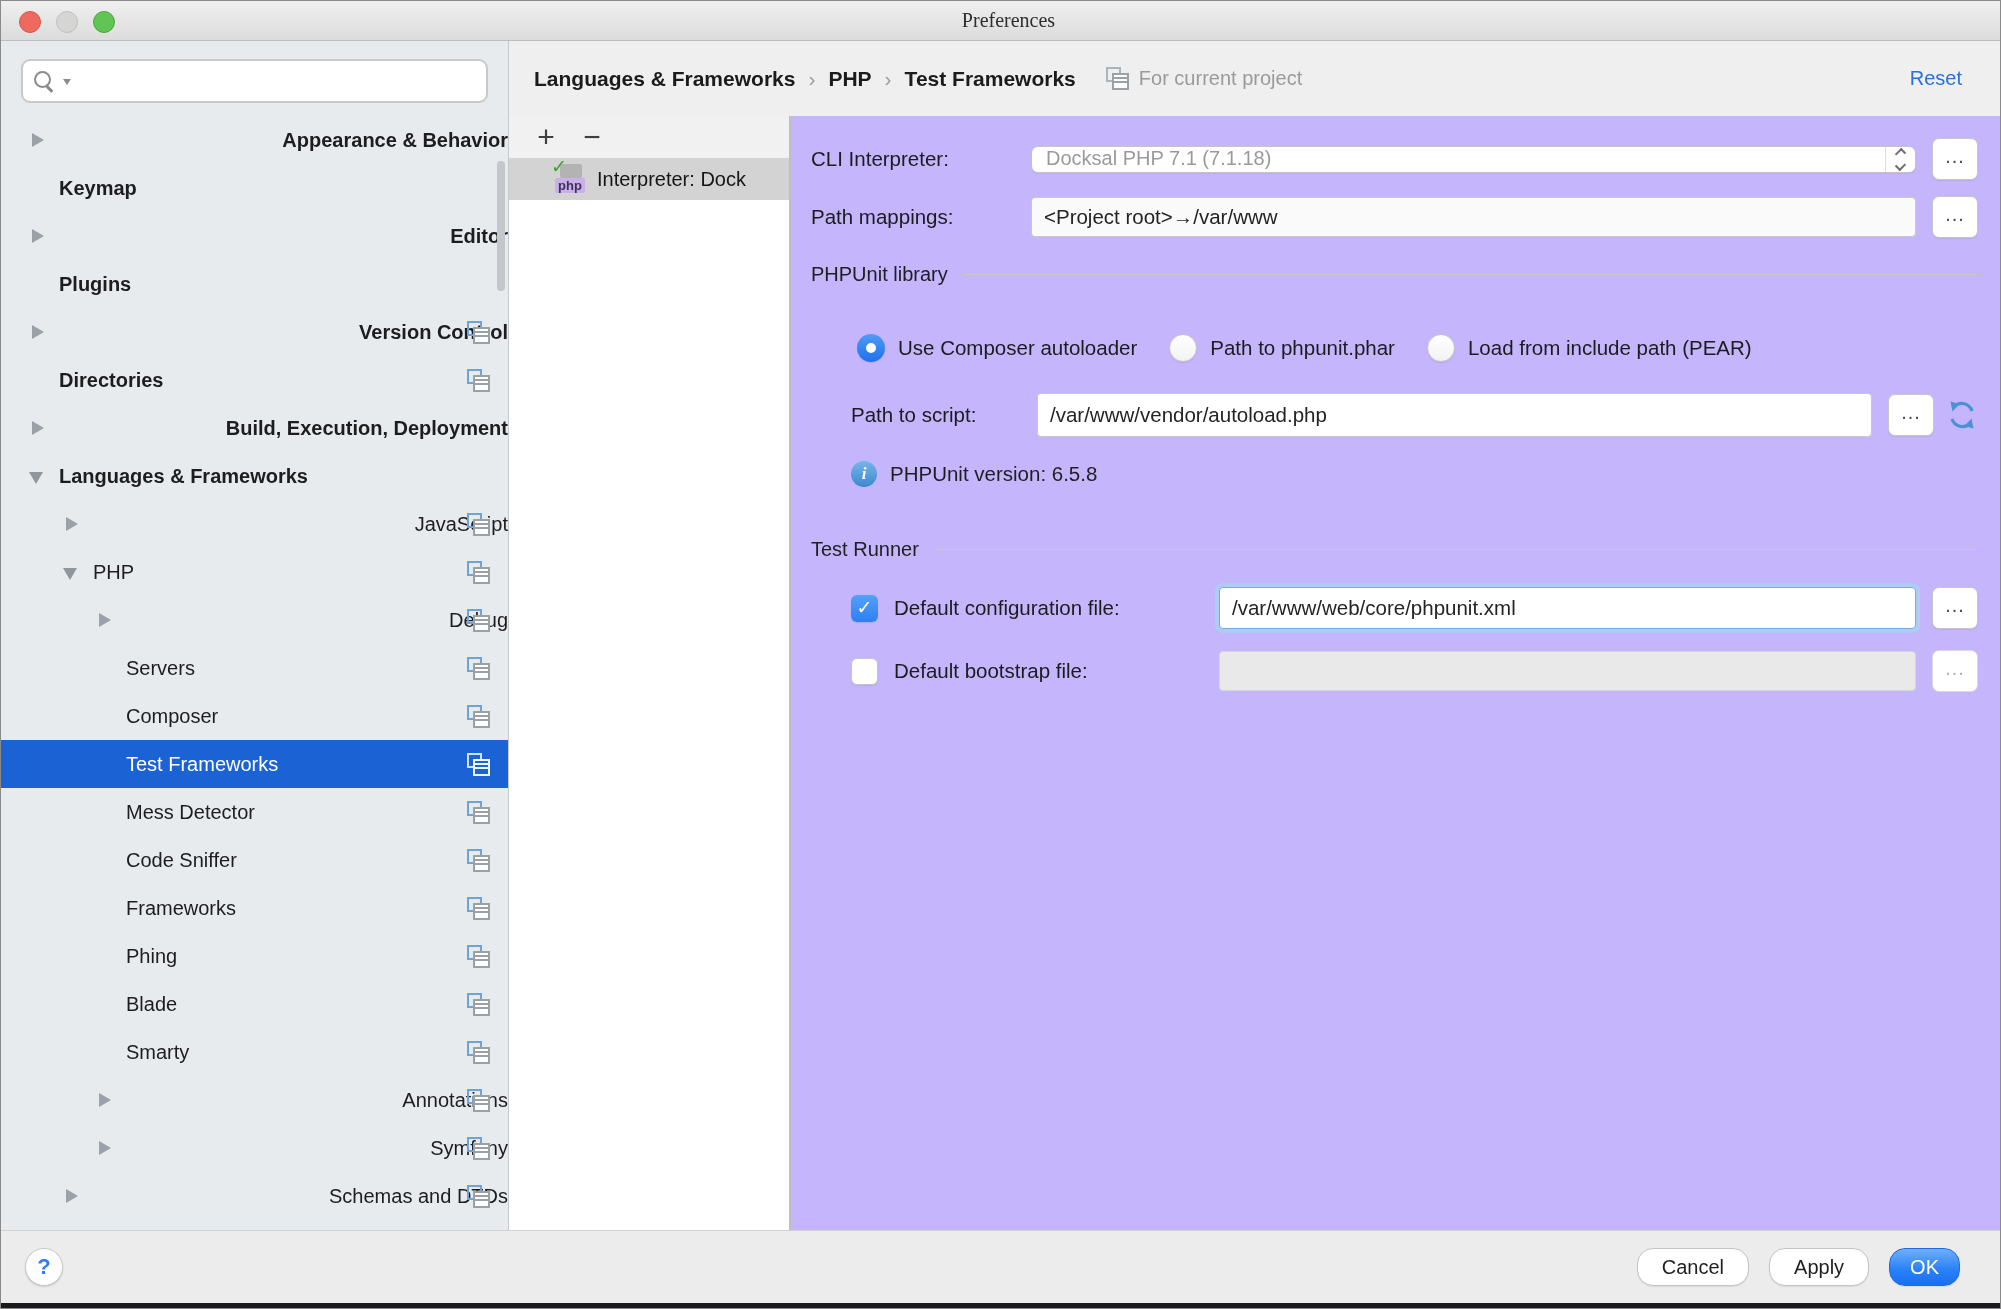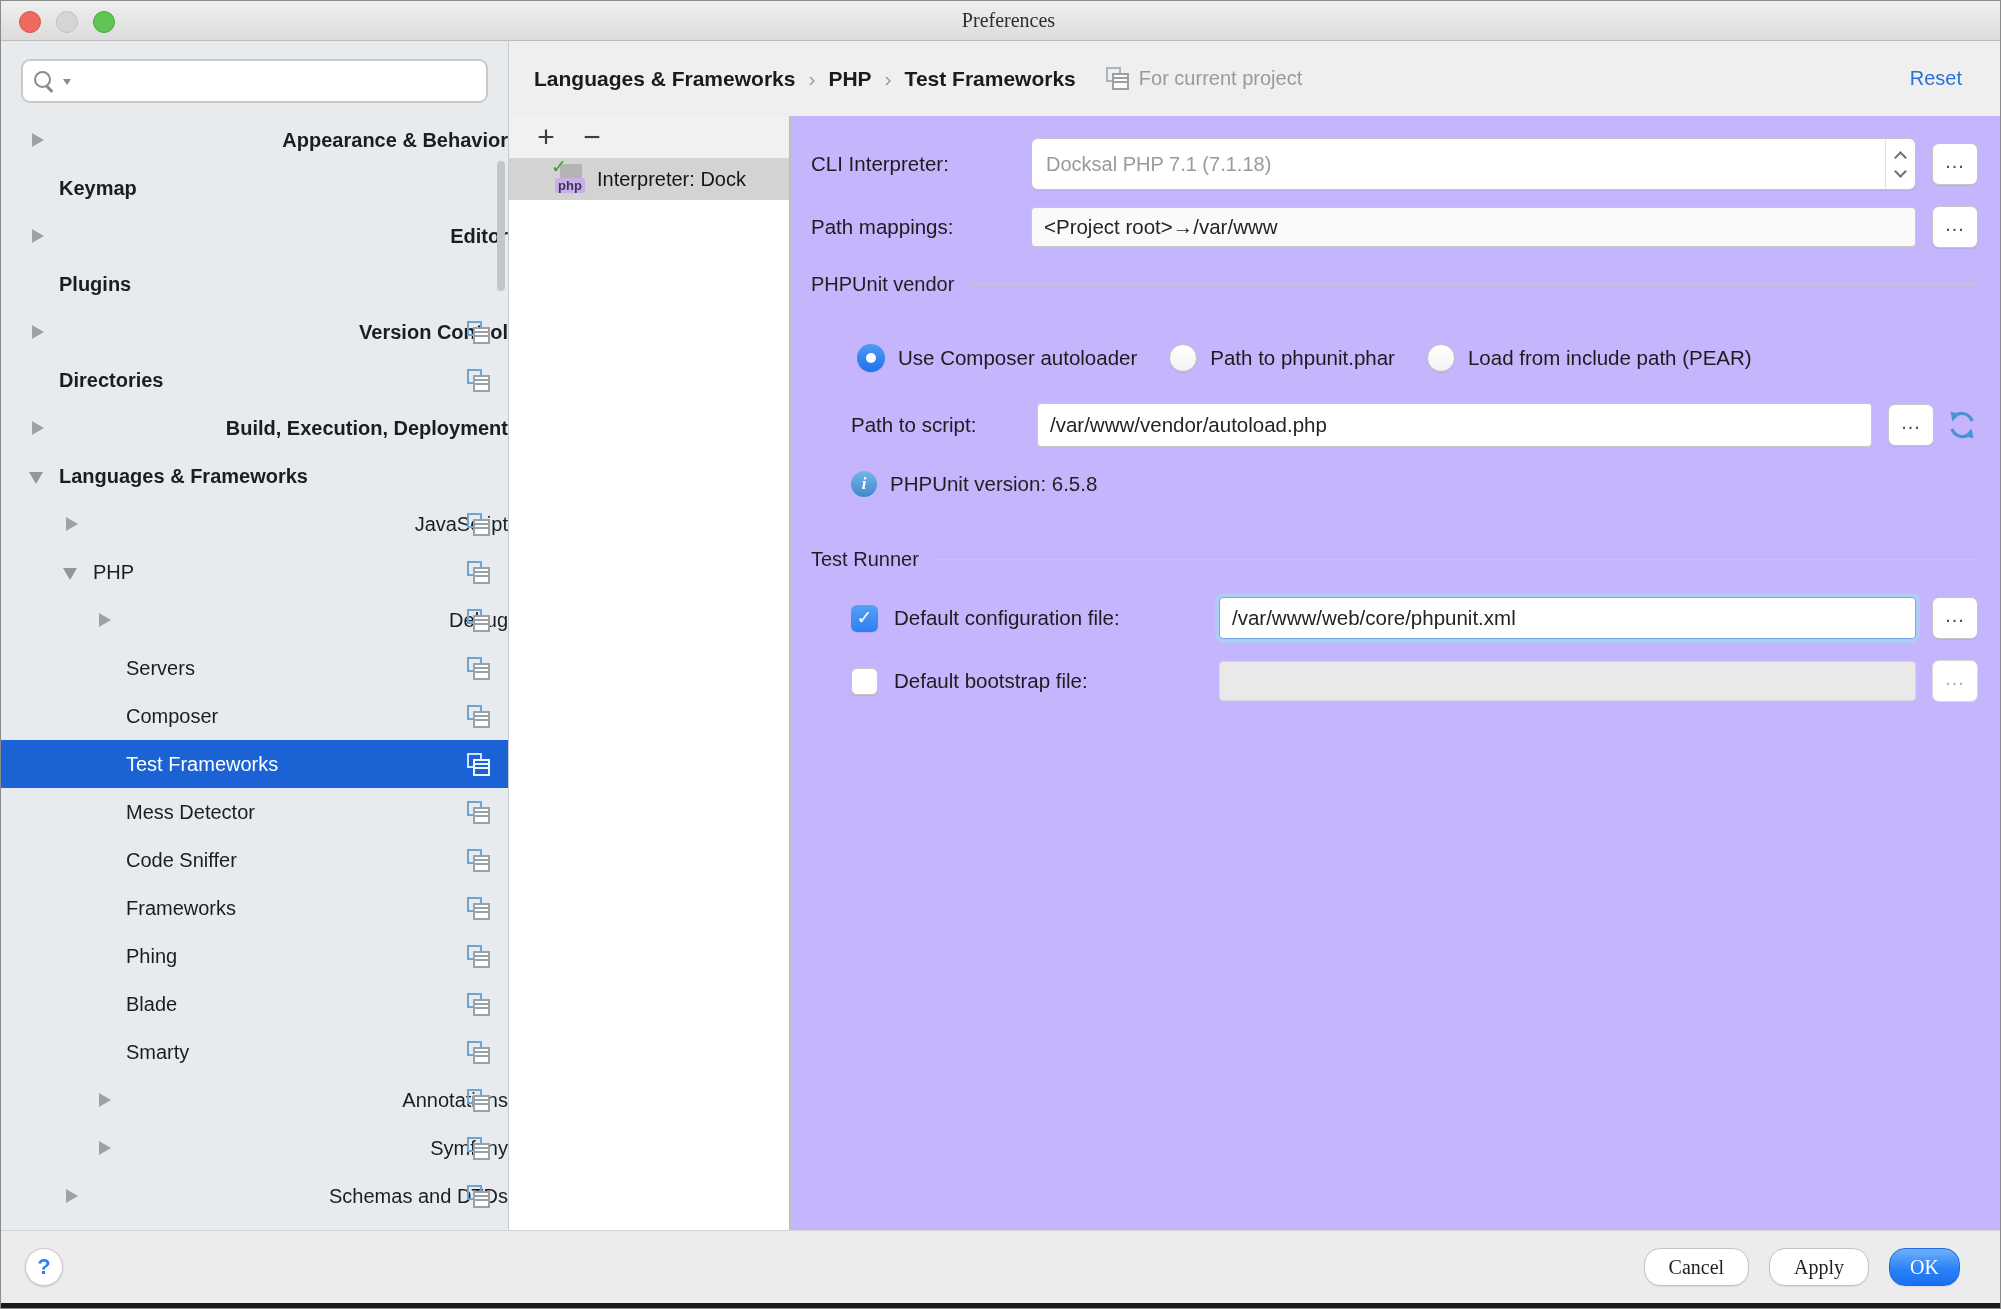--- a/index.html
+++ b/index.html
@@ -99,22 +99,22 @@
                font-size:13px; font-weight:bold; padding:0 3px; border-radius:2px; }
 
   
   .main { flex:1; background:#c4b5fd; border-left:2px solid #bfbfbf; min-width:0;
           padding:22px 22px 0 20px; overflow:hidden; }
   .frow { display:flex; align-items:center; }
   .flabel { font-size:20.5px; color:#1c1c1e; flex:none; }
   .lab220 { width:220px; }
   .lab325 { width:325px; }
 
-  .combo { flex:1; height:52px; background:#fff; border:1px solid #c4c4c4; border-radius:7px;
-           display:flex; align-items:center; box-shadow:0 1px 1px rgba(0,0,0,.05); }
+  .combo { flex:1; height:27px; background:#fff; border:1px solid #c4c4c4; border-radius:7px;
+           display:flex; box-shadow:0 1px 1px rgba(0,0,0,.05); }
   .combo-text { flex:1; padding-left:14px; font-size:20px; color:#9a9a9a; }
   .stepper { width:30px; align-self:stretch; border-left:1px solid #e0e0e0; display:flex;
              flex-direction:column; align-items:center; justify-content:center; gap:5px; }
   .chev { width:9px; height:9px; border-right:2.5px solid #6f6f6f; border-top:2.5px solid #6f6f6f; }
   .chev.up { transform:rotate(-45deg); margin-top:3px; }
   .chev.down { transform:rotate(135deg); margin-bottom:3px; }
 
   .field { height:40px; background:#fafafa; border:1px solid #c7c7c7; border-radius:4px;
            font-size:20.5px; color:#242424; padding:0 12px; font-family:inherit; outline:none; }
   .grow { flex:1; min-width:0; }
@@ -160,21 +160,21 @@
 
   
   .footer { height:73px; flex:none; background:#ececec; border-top:1px solid #d2d2d2;
             display:flex; align-items:center; padding:0 40px 0 24px; }
   .help { width:38px; height:38px; border-radius:50%; background:#fff; border:1px solid #c9c9c9;
           box-shadow:0 1px 2px rgba(0,0,0,.15); color:#2f7cf6; font-size:22px; font-weight:bold;
           text-align:center; line-height:36px; }
   .fbtns { margin-left:auto; display:flex; gap:20px; align-items:center; }
   .btn { height:38px; border-radius:16px; background:#fff; border:1px solid #c3c3c3;
          font-size:20px; color:#1f1f1f; text-align:center; line-height:36px; padding:0 24px;
-         box-shadow:0 1px 1px rgba(0,0,0,.08);font-family:Liberation Serif, serif; }
+         box-shadow:0 1px 1px rgba(0,0,0,.08); }
   .btn.primary { background:linear-gradient(#6fb0fb,#2c82f7 55%,#1a6ef2); color:#fff;
                  border:1px solid #1e6ae4; padding:0 20px; }
   .bottom-edge { height:5px; flex:none; background:#1a1a1c; }
 </style>
 </head>
 <body>
 
 <div class="window">
 
   <div class="titlebar">
@@ -356,21 +356,21 @@
           </div>
 
           <div class="frow" style="margin-top:16px;">
             <span class="flabel lab220">Path mappings:</span>
             <input class="field grow" readonly="" value="&lt;Project root&gt;→/var/www" style="">
             <span class="gap16"></span>
             <span class="browse">...</span>
           </div>
 
           <div class="section" style="margin-top:24px;">
-            <span class="section-title">PHPUnit vendor</span>
+            <span class="section-title">PHPUnit library</span>
             <span class="section-line"></span>
           </div>
 
           <div class="radio-row" style="margin-top:48px;">
             <span class="radio-opt selected">
               <span class="radio"></span>
               <span class="radio-label">Use Composer autoloader</span>
             </span>
             <span class="radio-opt">
               <span class="radio"></span>

